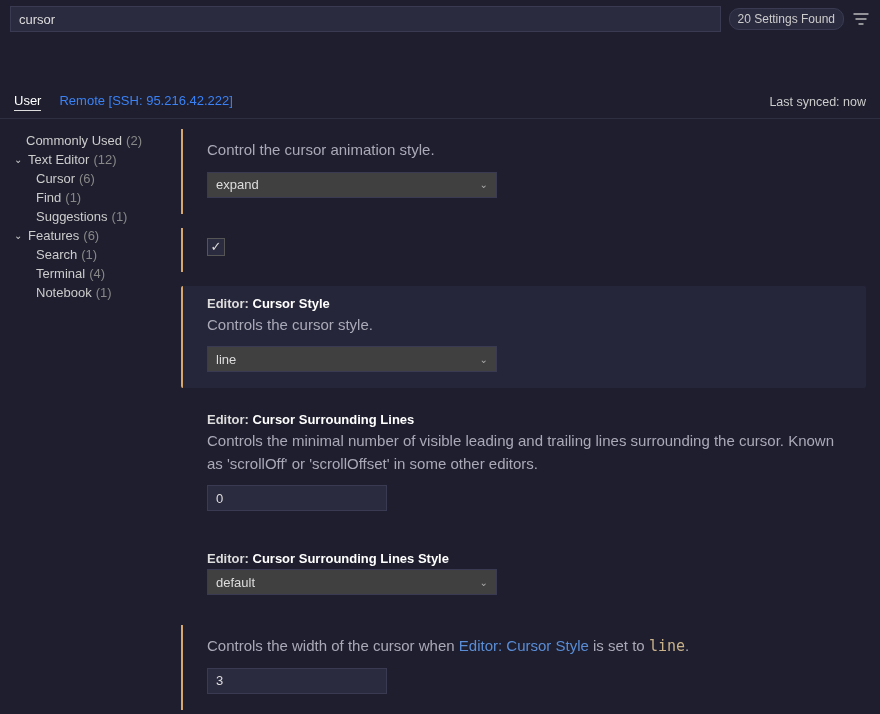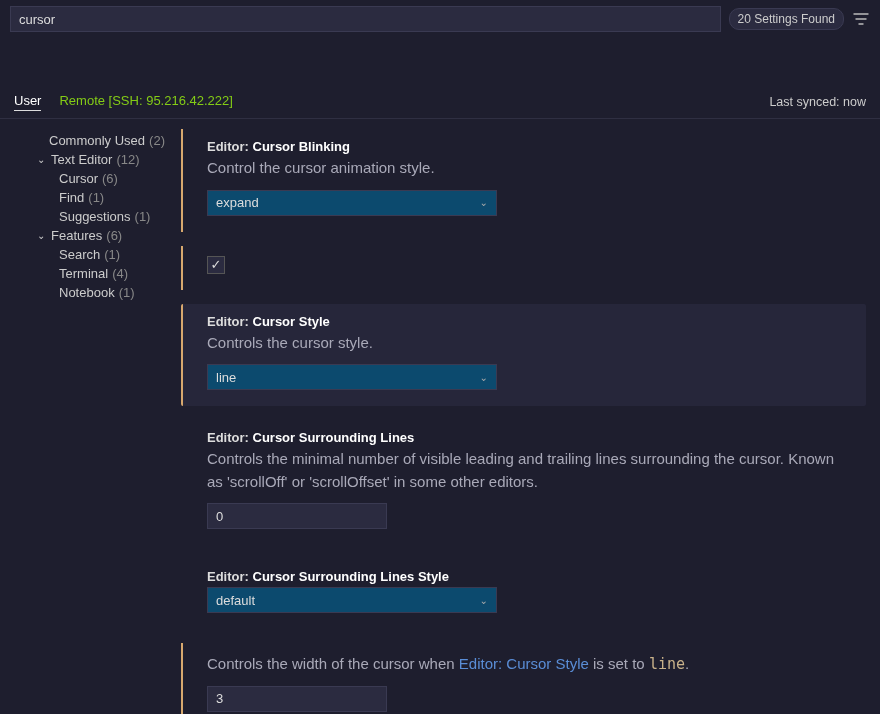--- a/index.html
+++ b/index.html
@@ -40,38 +40,37 @@
   .tabs-row {
     display: flex;
     justify-content: space-between;
     align-items: center;
     padding: 0 14px;
     border-bottom: 1px solid #2f2f42;
     height: 34px;
     margin-top: 47px;
   }
   .tabs { display: flex; gap: 18px; height: 100%; align-items: center; }
-  .tab { color: #84cc16; cursor: pointer; padding-bottom: 2px; }
+  .tab { color: #3b82f6; cursor: pointer; padding-bottom: 2px; }
   .tab.active { border-bottom: 1px solid #ddd; color:#fff;}
   .sync { color: #ccc; font-size: 12.5px; }
   .body { display: flex; height: calc(714px - 40px - 34px); }
   .sidebar {
     width: 175px;
     padding: 12px 8px 8px 8px;
     font-size: 13px;
     color: #ccc;
   }
   .tree-item {
     padding: 2px 0 2px 6px;
     white-space: nowrap;
     cursor: pointer;
     display: flex;
     align-items: center;
     gap: 4px;
-    margin-left: 23px;
   }
   .tree-item.child { padding-left: 28px; }
   .tree-item.top { padding-left: 18px; }
   .tree-item .count { color: #888; }
   .chev { font-size: 10px; color:#ccc; width:10px;}
   .content {
     flex: 1;
     padding: 10px 14px 20px 6px;
     overflow-y: auto;
   }
@@ -83,21 +82,21 @@
   }
   .setting.modified { border-left: 2px solid #d7a86e; }
   .setting.hover { background: #26263a; border-radius: 2px; }
   .setting-title { font-size: 13px; margin-bottom: 3px; }
   .setting-title .cat { color: #ddd; font-weight: 600; }
   .setting-title .key { color: #fff; font-weight: 700; }
   .setting-desc { color: #a9a9b8; font-size: 15px; margin-bottom: 10px; line-height: 1.5;}
   .setting-desc .link { color: #5a8dd6; cursor:pointer;}
   .setting-desc code { font-family: Menlo, Consolas, monospace; color:#c9b28a;}
   .select-box {
-    background: #0c4a6e;
+    background: #404040;
     border: 1px solid #3a3a52;
     height: 26px;
     width: 290px;
     display: flex;
     align-items: center;
     justify-content: space-between;
     padding: 0 8px;
     color: #ddd;
     font-size: 13px;
     cursor: pointer;
@@ -184,23 +183,20 @@
     </div>
     <div class="tree-item child">
       <span>Notebook</span>
       <span class="count">(1)</span>
     </div>
   </div>
 
   <div class="content">
 
     <div class="setting modified">
-      <div class="setting-title">
-        <span class="cat">Editor: </span><span class="key">Cursor Blinking</span>
-      </div>
       <div class="setting-desc">Control the cursor animation style.</div>
       <div class="select-box">
         <span>expand</span>
         <span class="arrow">⌄</span>
       </div>
     </div>
 
     <div class="setting modified">
       <div class="check-row">
         <div class="checkbox">✓</div>

